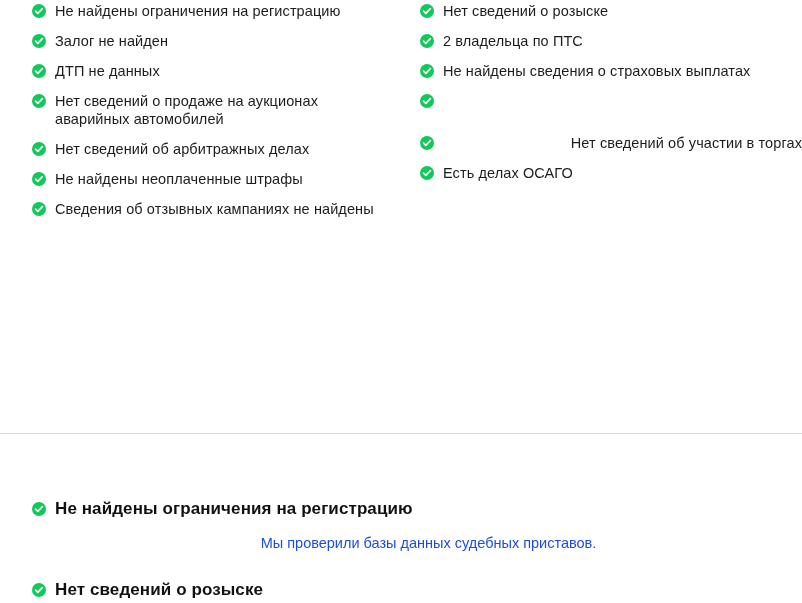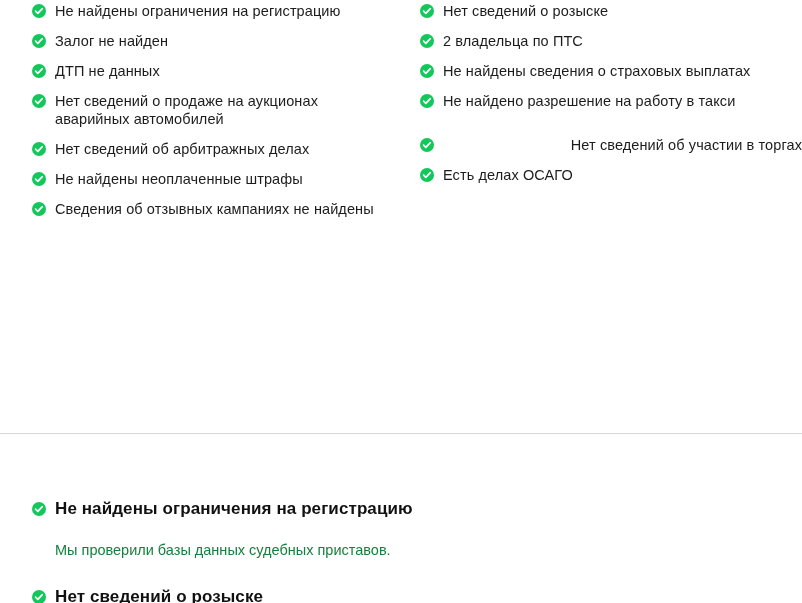--- a/index.html
+++ b/index.html
@@ -108,24 +108,25 @@
   }
   .detail-title {
     font-size: 17px;
     font-weight: bold;
     color: #111111;
     line-height: 22px;
     letter-spacing: 0.1px;
   }
   .detail-text {
     font-size: 14.5px;
-    color: #15803d;
+    color: #1d4ed8;
     line-height: 20px;
-    margin-top: 20px;
+    margin-top: 13px;
     margin-left: 23px;
+    text-align: center;
   }
 </style>
 </head>
 <body>
 
 <div class="page">
 
   <div class="summary">
     <div class="summary-cols">
 
@@ -224,21 +225,20 @@
           </span>
           <span class="label">Не найдены сведения о страховых выплатах</span>
         </div>
 
         <div class="check-item">
           <span class="tick">
             <svg width="14" height="14" viewBox="0 0 14 14">
                 <path d="M3.6 7.2 L5.8 9.4 L10.3 4.6" fill="none" stroke="#ffffff" stroke-width="1.7" stroke-linecap="round" stroke-linejoin="round"></path>
               </svg>
           </span>
-          <span class="label">Не найдено разрешение на работу в такси</span>
         </div>
 
         <div class="check-item" style="margin-top:26px;justify-content:space-between;">
           <span class="tick">
             <svg width="14" height="14" viewBox="0 0 14 14">
                 <path d="M3.6 7.2 L5.8 9.4 L10.3 4.6" fill="none" stroke="#ffffff" stroke-width="1.7" stroke-linecap="round" stroke-linejoin="round"></path>
               </svg>
           </span>
           <span class="label">Нет сведений об участии в торгах</span>
         </div>

